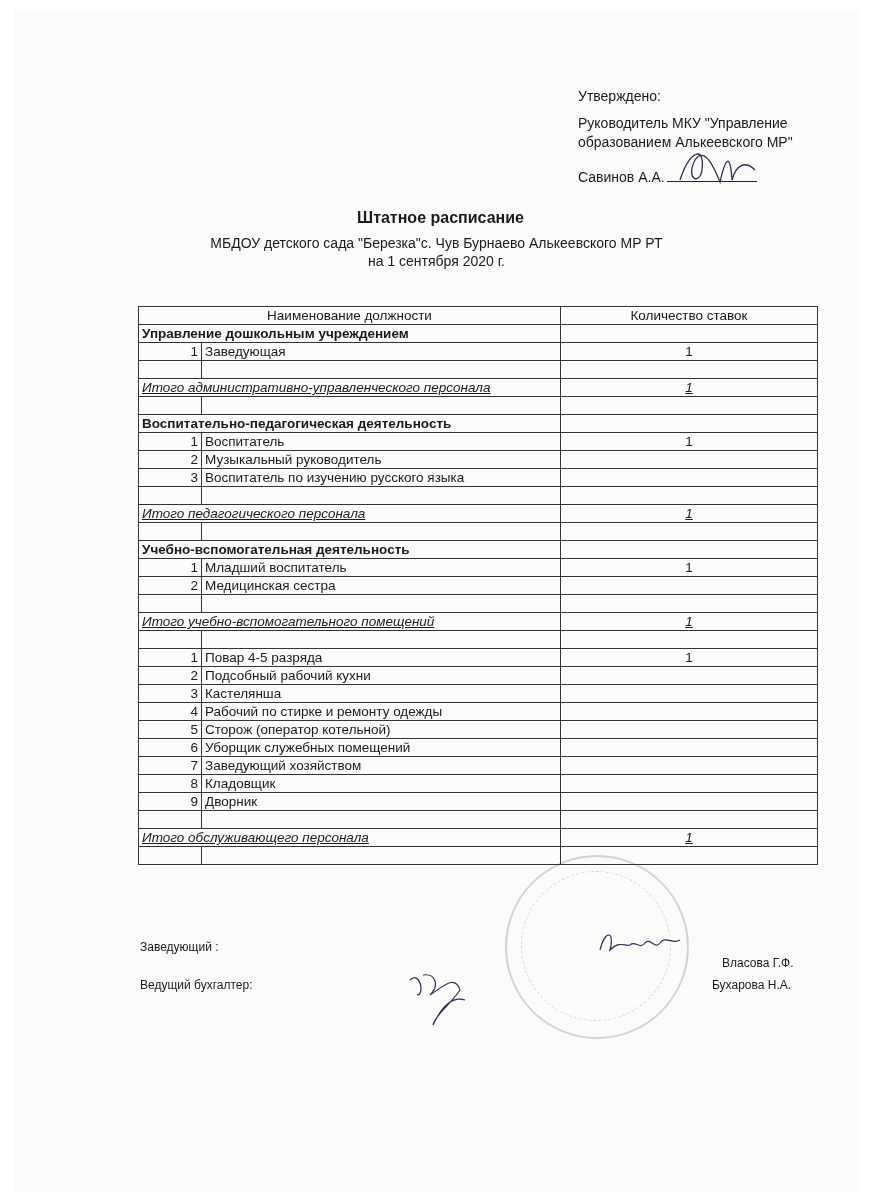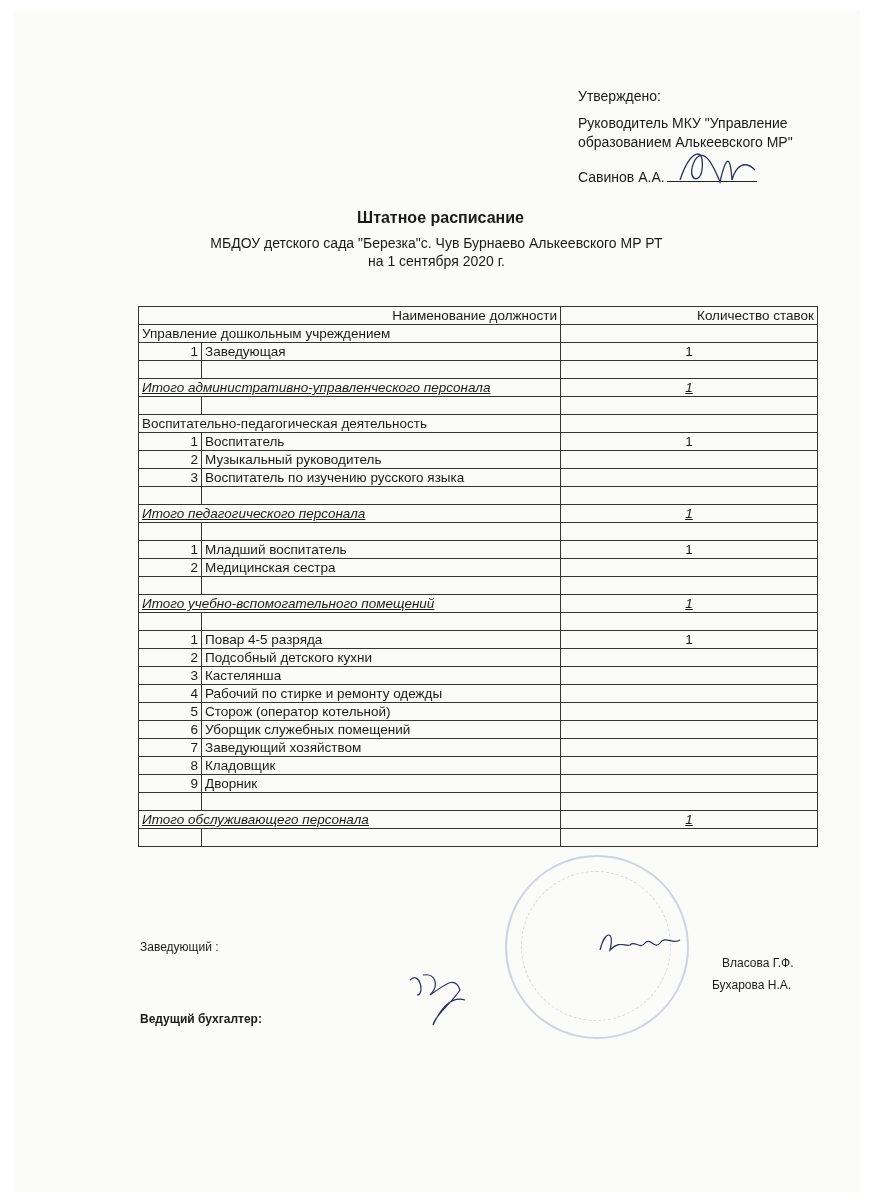--- a/index.html
+++ b/index.html
@@ -40,22 +40,22 @@
     border-collapse: collapse;
     font-size: 13.5px;
   }
   table.staff td {
     border: 1px solid #333;
     height: 17px; padding: 0 3px; line-height: 17px;
     white-space: nowrap;
   }
   td.num { width: 56px; text-align: right; padding-right: 3px; }
   td.qty { width: 250px; text-align: center; }
-  tr.header td { text-align: right; }
-  tr.section td { font-weight: normal; }
+  tr.header td { text-align: center; }
+  tr.section td { font-weight: bold; }
   tr.subtotal td.label { font-style: italic; text-decoration: underline; }
   tr.subtotal td.qty { font-style: italic; text-decoration: underline; }
   tr.total td { font-weight: bold; }
   .footer-row { position: absolute; font-size: 12px; }
   .stamp {
     position: absolute; left: 505px; top: 855px;
     width: 180px; height: 180px; border-radius: 50%;
     border: 2px solid rgba(120,140,170,0.35);
     pointer-events: none;
   }
@@ -149,20 +149,24 @@
       </tr>
       <tr class="subtotal">
         <td class="label" colspan="2">Итого педагогического персонала</td>
         <td class="qty">1</td>
       </tr>
       <tr class="blank">
         <td class="num"></td>
         <td class="label"></td>
         <td class="qty"></td>
       </tr>
+      <tr class="section">
+        <td class="label" colspan="2">Учебно-вспомогательная деятельность</td>
+        <td class="qty"></td>
+      </tr>
       <tr class="item">
         <td class="num">1</td>
         <td class="label">Младший воспитатель</td>
         <td class="qty">1</td>
       </tr>
       <tr class="item">
         <td class="num">2</td>
         <td class="label">Медицинская сестра</td>
         <td class="qty"></td>
       </tr>
@@ -180,21 +184,21 @@
         <td class="label"></td>
         <td class="qty"></td>
       </tr>
       <tr class="item">
         <td class="num">1</td>
         <td class="label">Повар 4-5 разряда</td>
         <td class="qty">1</td>
       </tr>
       <tr class="item">
         <td class="num">2</td>
-        <td class="label">Подсобный детского кухни</td>
+        <td class="label">Подсобный рабочий кухни</td>
         <td class="qty"></td>
       </tr>
       <tr class="item">
         <td class="num">3</td>
         <td class="label">Кастелянша</td>
         <td class="qty"></td>
       </tr>
       <tr class="item">
         <td class="num">4</td>
         <td class="label">Рабочий по стирке и ремонту одежды</td>
@@ -237,21 +241,21 @@
       <tr class="blank">
         <td class="num"></td>
         <td class="label"></td>
         <td class="qty"></td>
       </tr>
     </tbody>
 </table>
 
 <div class="footer-row" style="left:140px;top:940px;">Заведующий :</div>
 <div class="footer-row" style="left:722px;top:956px;">Власова Г.Ф.</div>
-<div class="footer-row" style="left:140px;top:1012px;font-weight:bold;">Ведущий бухгалтер:</div>
+<div class="footer-row" style="left:140px;top:978px;">Ведущий бухгалтер:</div>
 <div class="footer-row" style="left:712px;top:978px;">Бухарова Н.А.</div>
 
 <svg class="sig-svg" style="left:595px;top:925px;" width="90" height="35" viewBox="0 0 90 35">
   <path d="M5 25 C 10 5, 20 5, 15 25 C 25 15, 30 22, 35 20 C 40 15, 45 25, 50 18 C 55 12, 60 25, 65 18 C 70 10, 78 20, 85 15" fill="none" stroke="#2a2f55" stroke-width="1.2"></path>
 </svg>
 <svg class="sig-svg" style="left:405px;top:965px;" width="70" height="65" viewBox="0 0 70 65">
   <path d="M5 15 C 15 5, 20 30, 12 30 M18 10 C 30 8, 35 20, 25 30 C 40 20, 50 10, 55 25 C 45 40, 30 50, 28 60 C 35 45, 45 30, 60 35" fill="none" stroke="#2a2f55" stroke-width="1.2"></path>
 </svg>
 
 </body></html>

